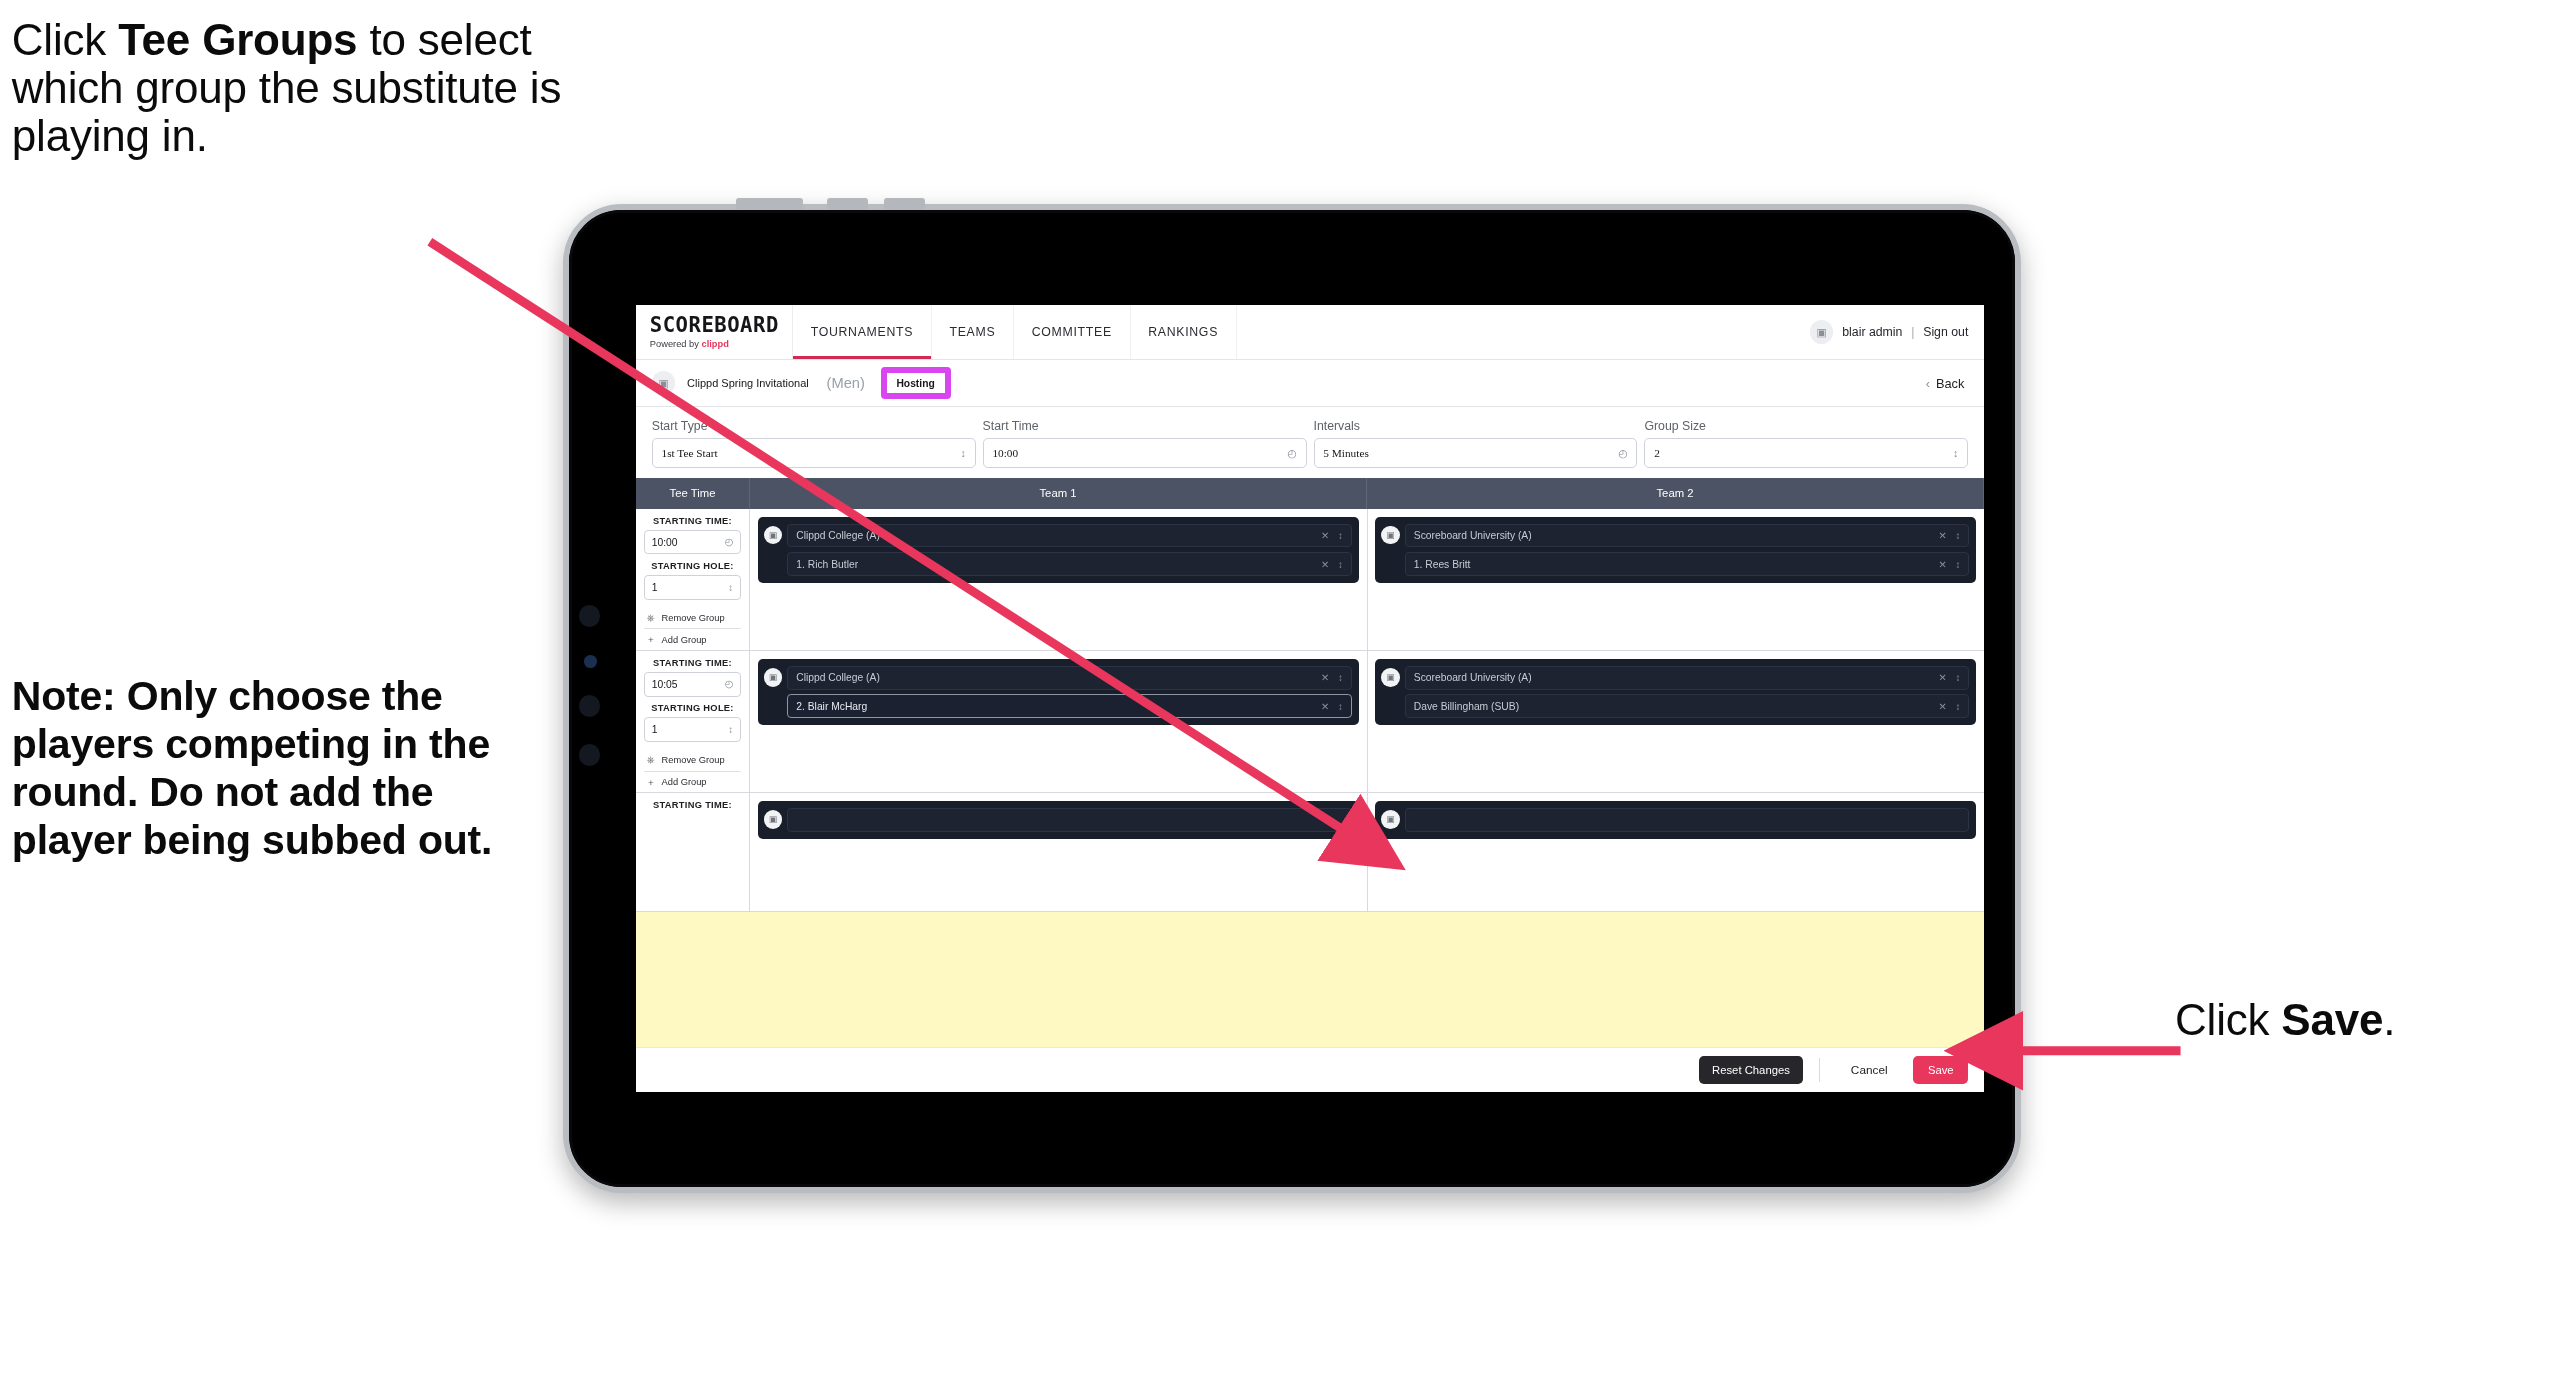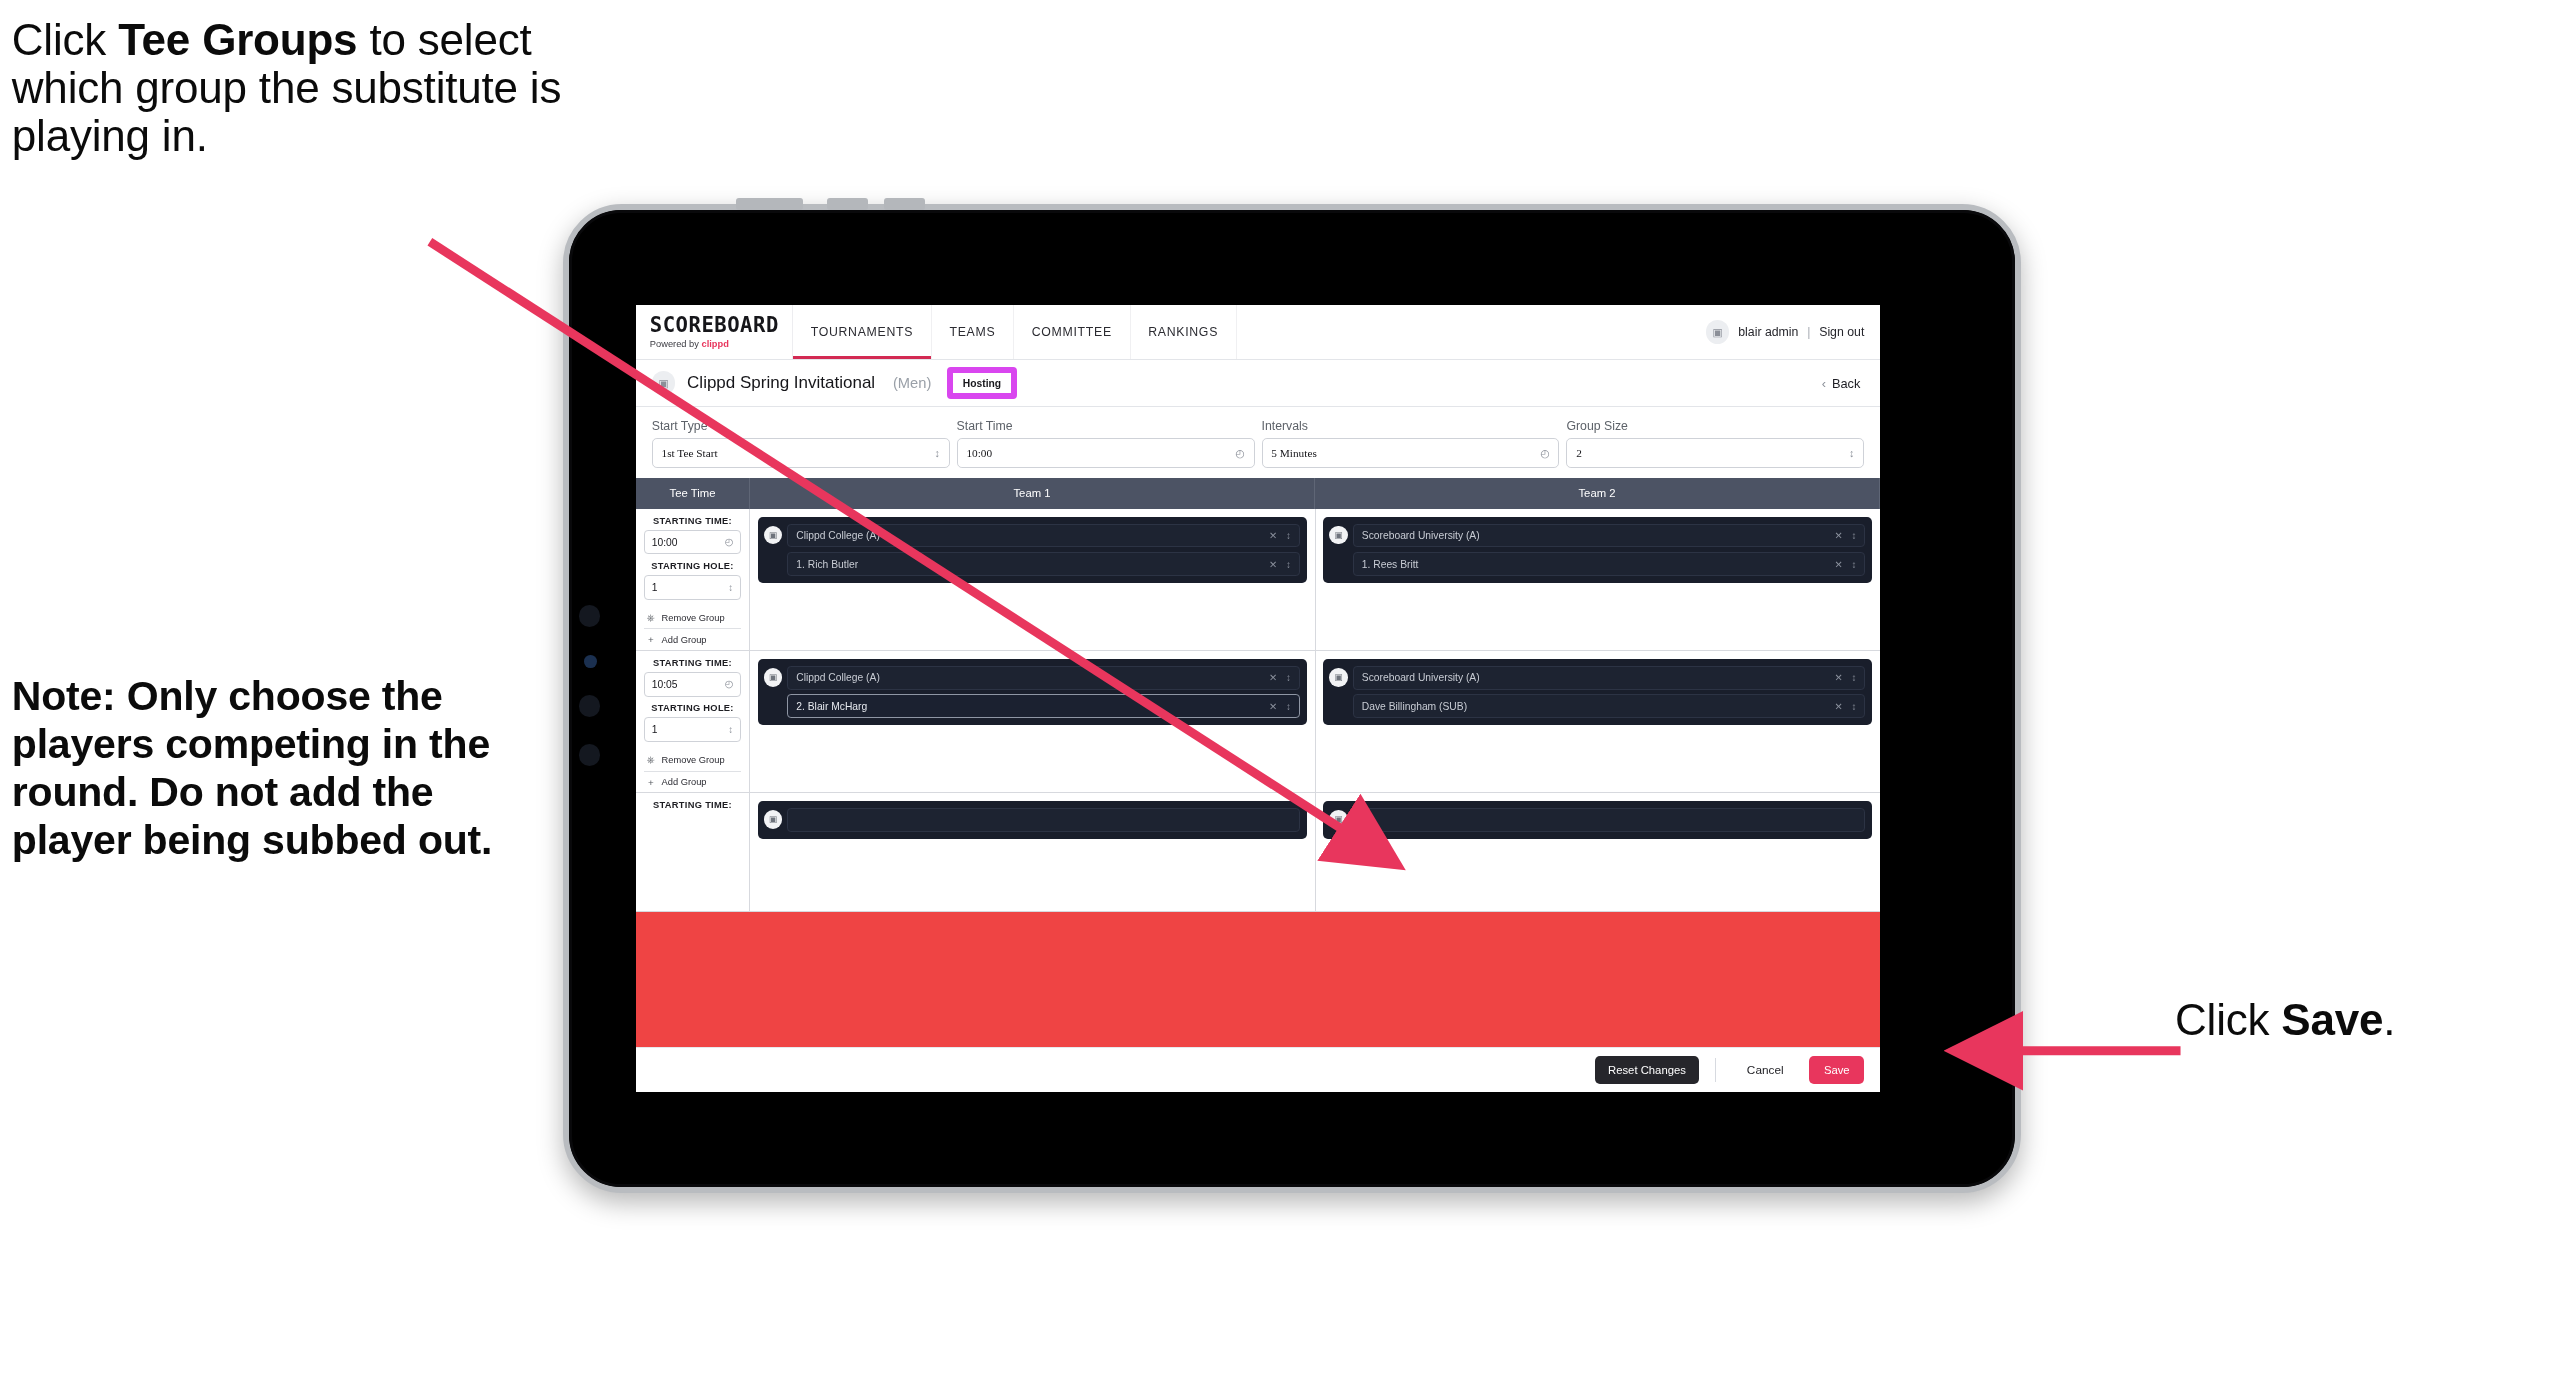--- a/index.html
+++ b/index.html
@@ -59,22 +59,22 @@
     position: absolute; left: 6.9px; background: #0d0d12; border-radius: 50%;
   }
   #sdot-1 { top: 392px; width: 21.6px; height: 21.6px; background:#141820; }
   #sdot-2 { top: 442px; width: 12.8px; height: 12.8px; background:#1b3050; left: 11.8px;}
   #sdot-3 { top: 482px; width: 21.6px; height: 21.6px; background:#141820; }
   #sdot-4 { top: 531px; width: 21.6px; height: 21.6px; background:#141820; }
 
   
   #app {
     position: absolute; left: 636px; top: 305px;
-    width: 1244px; height: 787px;
-    background: #ef4444;
+    width: 1348px; height: 787px;
+    background: #fef9c3;
     overflow: hidden;
     font-family: "Liberation Sans", sans-serif;
   }
 
   
   #navbar {
     height: 55px; display: flex; align-items: stretch;
     border-bottom: 1px solid #e3e5e9; background: #fff;
     position: relative;
   }
@@ -104,21 +104,21 @@
     color: #8b8f98; font-size: 10.8px;
   }
   #nav-right .sep { color: #a9adb5; }
   #nav-right .lnk { cursor: pointer; }
 
   
   #tstrip {
     height: 47px; display: flex; align-items: center; gap: 11.8px;
     padding: 0 15.7px; border-bottom: 1px solid #e3e5e9; background: #fff;
   }
-  #tstrip .tname { font-size: 17px; color: #16161a; }
+  #tstrip .tname { font-size: 11px; color: #16161a; }
   #tstrip .tgender { font-size: 14.7px; color: #9aa0a8; margin-left: 6px; }
   #tbadge {
     margin-left: 3.9px; border: 6px solid #d946ef; border-radius: 3.9px;
     padding: 4.9px 9.8px; font-size: 10.3px; font-weight: bold; color: #18181c;
     background: #fff;
   }
   #back-btn {
     margin-left: auto; display: flex; align-items: center; gap: 5.9px;
     font-size: 12.8px; color: #1e1e24; cursor: pointer; padding-right: 3.9px;
   }

